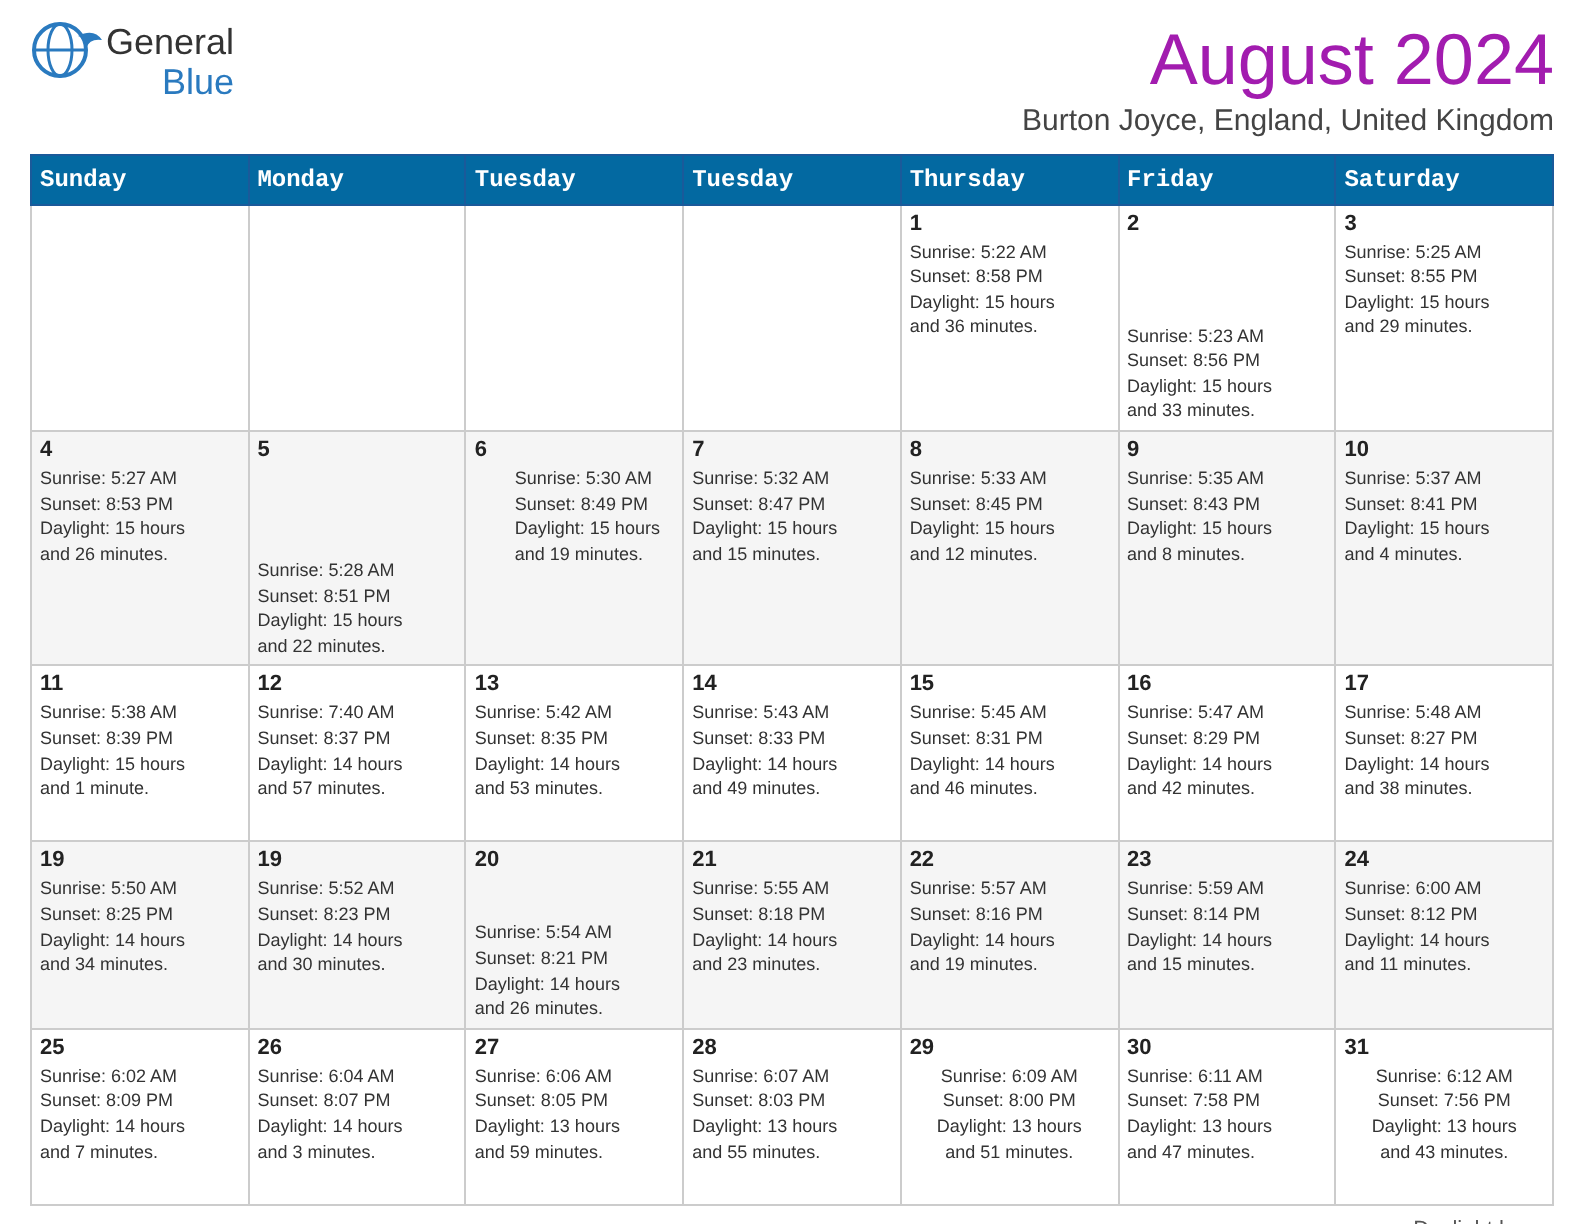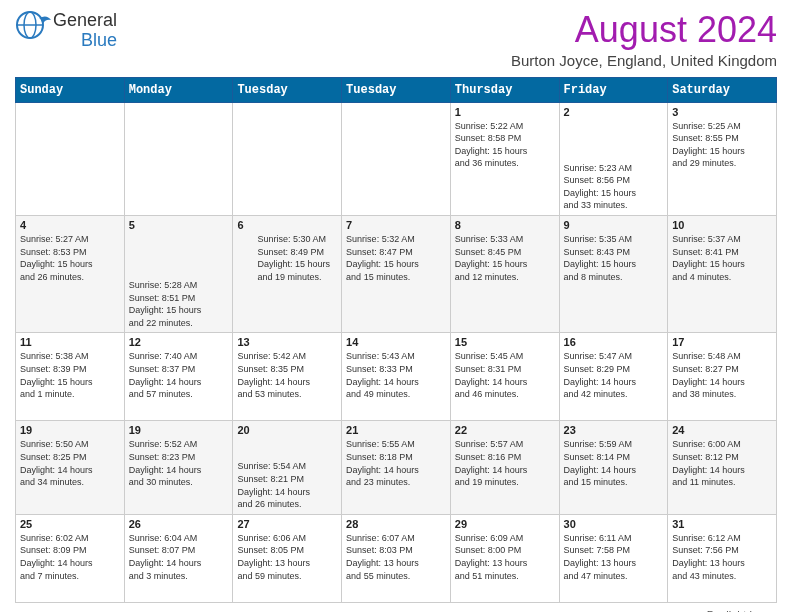--- a/index.html
+++ b/index.html
@@ -346,35 +346,35 @@
           </td>
           <td>
             <span class="day-num">28</span>
             <div class="day-info" style="white-space: pre-line;">Sunrise: 6:07 AM
 Sunset: 8:03 PM
 Daylight: 13 hours
 and 55 minutes.</div>
           </td>
           <td>
             <span class="day-num">29</span>
-            <div class="day-info" style="white-space: pre-line;">Sunrise: 6:09 AM
+            <div class="day-info" style="white-space: pre-line; text-align: center;">Sunrise: 6:09 AM
 Sunset: 8:00 PM
 Daylight: 13 hours
 and 51 minutes.</div>
           </td>
           <td>
             <span class="day-num">30</span>
             <div class="day-info" style="white-space: pre-line;">Sunrise: 6:11 AM
 Sunset: 7:58 PM
 Daylight: 13 hours
 and 47 minutes.</div>
           </td>
           <td>
             <span class="day-num">31</span>
-            <div class="day-info" style="white-space: pre-line;">Sunrise: 6:12 AM
+            <div class="day-info" style="white-space: pre-line; text-align: center;">Sunrise: 6:12 AM
 Sunset: 7:56 PM
 Daylight: 13 hours
 and 43 minutes.</div>
           </td>
         </tr>
       </tbody>
   </table>
 
   <div class="footer">
     <span>Daylight hours</span>

